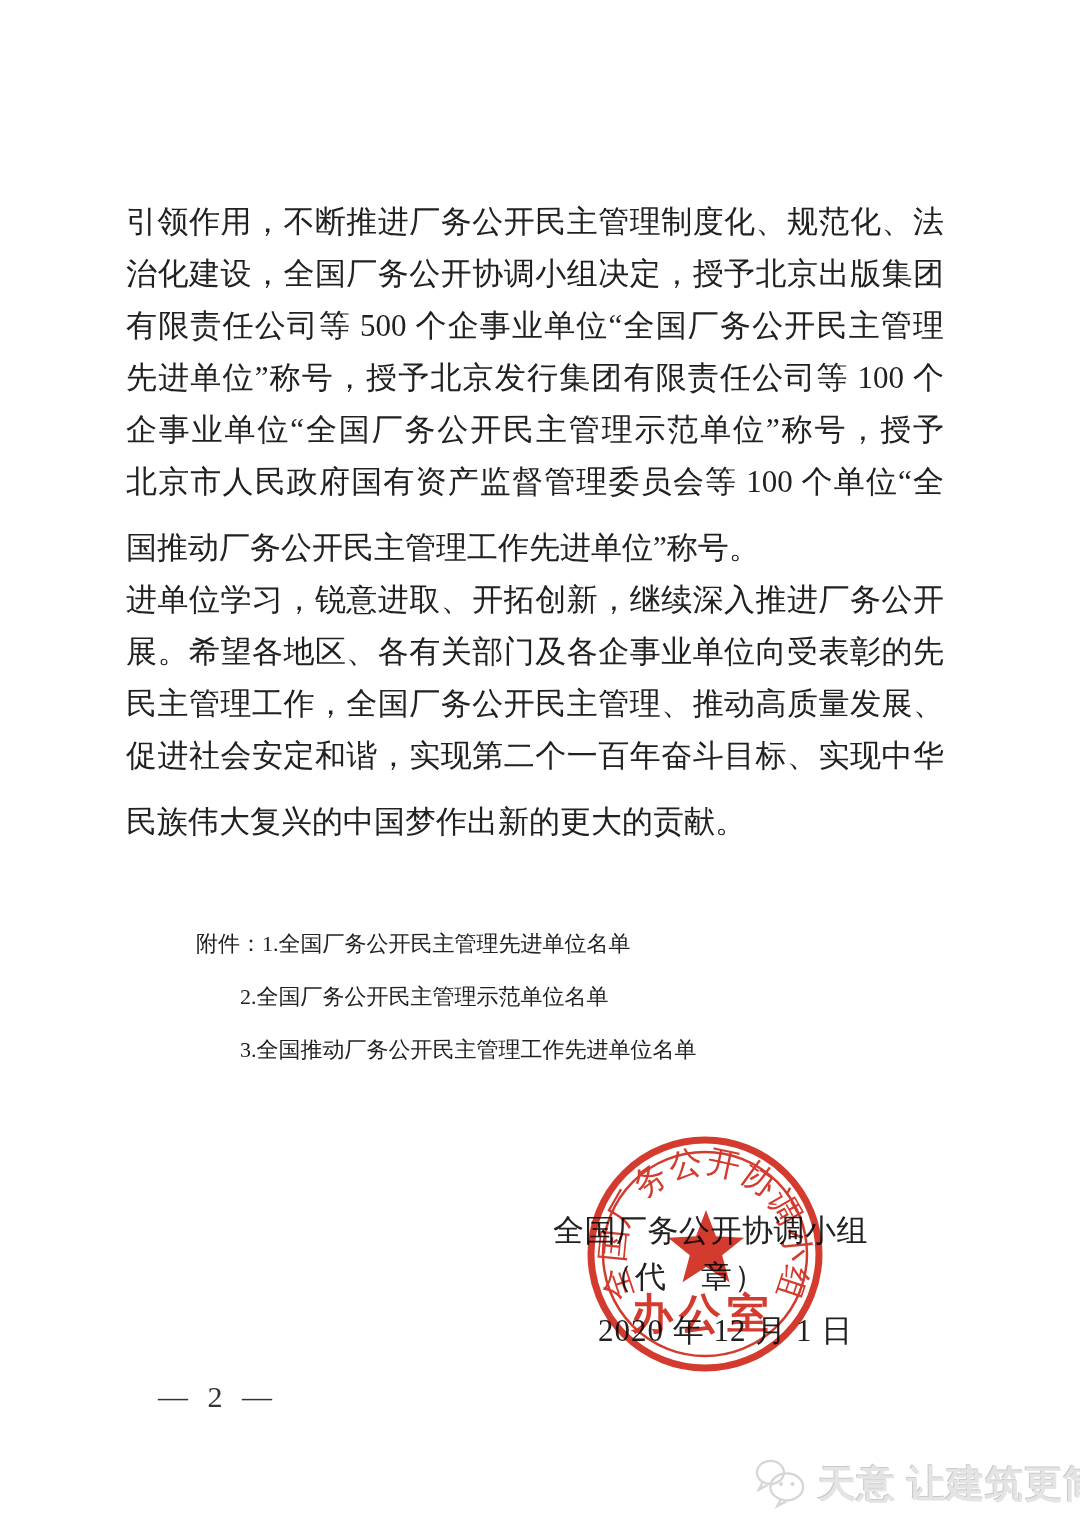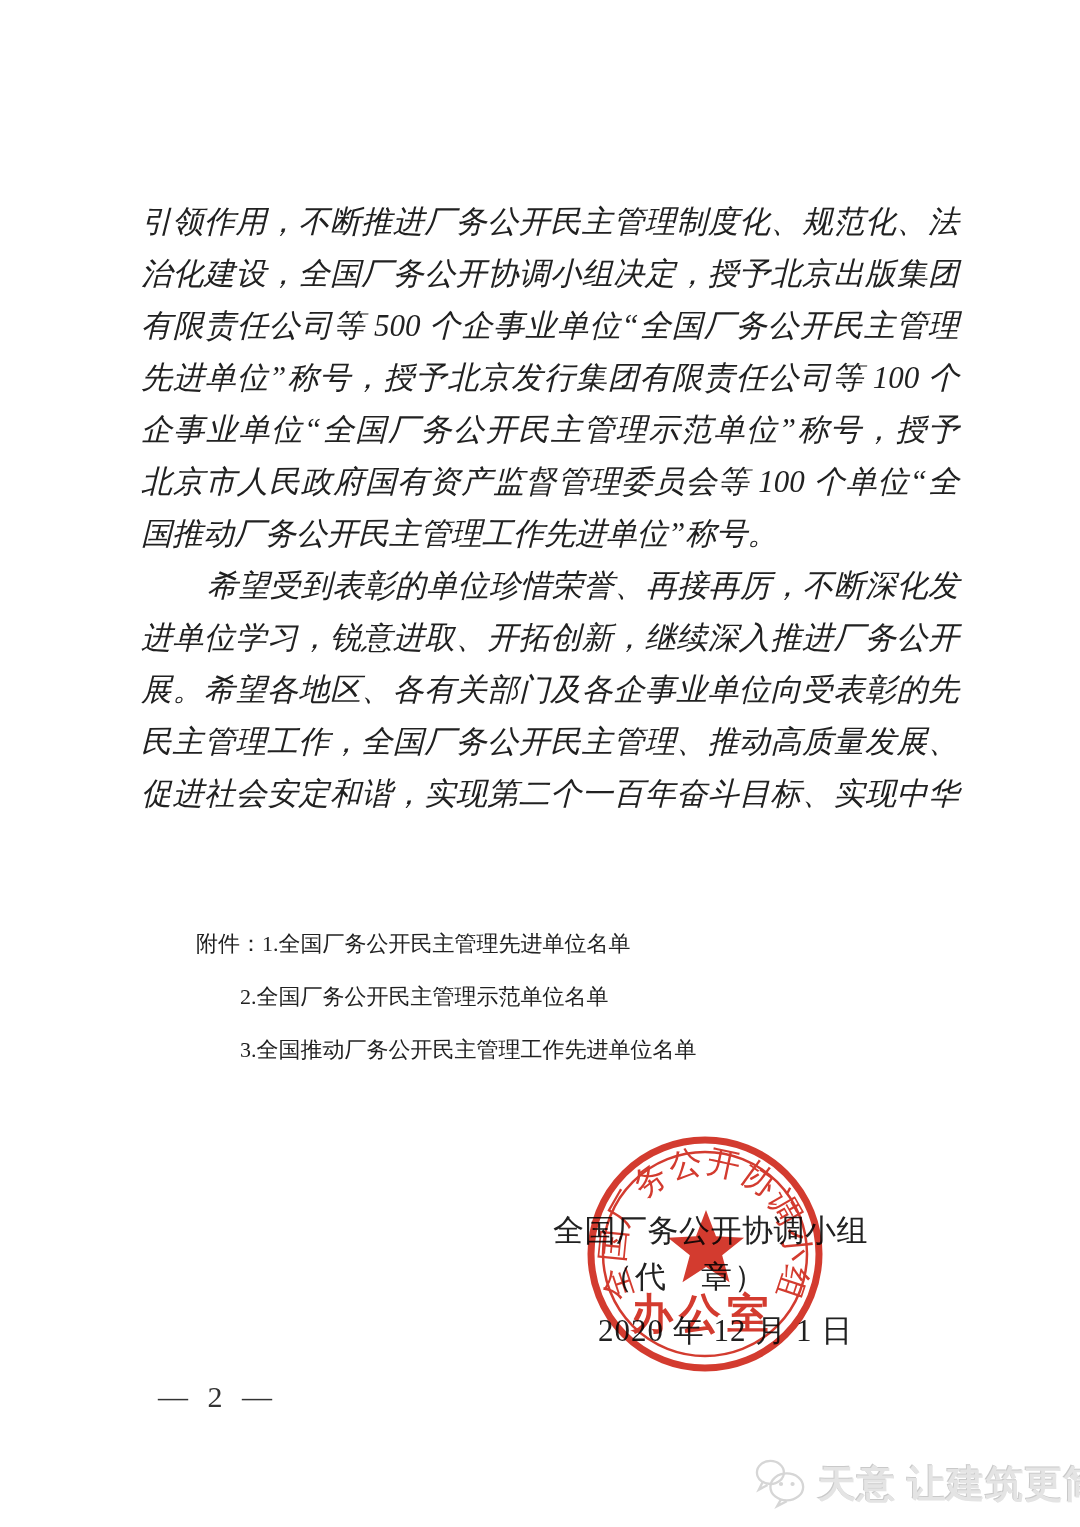--- a/index.html
+++ b/index.html
@@ -6,30 +6,30 @@
   .page {
     position:relative;
     width:1080px; height:1527px;
     background:#ffffff;
     overflow:hidden;
     font-family:"Liberation Serif","DejaVu Serif",serif;
     color:#212121;
   }
   
   .body-text {
-    position:absolute; left:141px; top:196px; width:818px;
-    font-size:31px; line-height:52px;font-style:italic;
+    position:absolute; left:126px; top:196px; width:818px;
+    font-size:31px; line-height:52px;
   }
   .line {
     height:52px;
     text-align:justify;
     text-align-last:justify;
     white-space:nowrap;
   }
-  .line.para-end { text-align-last:left; }
+  .line.para-end { text-align-last:left;margin-top:14px; }
   .line.indent { padding-left:66px; }
   
   .attachments {
     position:absolute; left:196px; top:917px;
     font-size:22px; line-height:53px;
   }
   .att-row { height:53px; white-space:nowrap; }
   .att-cont { margin-left:44px; }
   
   .sig-org  { position:absolute; left:553px; top:1210px; font-size:31px; letter-spacing:0.5px; white-space:nowrap; }
@@ -72,25 +72,25 @@
 <div class="page">
 
   <div class="body-text">
     <div class="line">引领作用，不断推进厂务公开民主管理制度化、规范化、法</div>
     <div class="line">治化建设，全国厂务公开协调小组决定，授予北京出版集团</div>
     <div class="line">有限责任公司等 500 个企事业单位“全国厂务公开民主管理</div>
     <div class="line">先进单位”称号，授予北京发行集团有限责任公司等 100 个</div>
     <div class="line">企事业单位“全国厂务公开民主管理示范单位”称号，授予</div>
     <div class="line">北京市人民政府国有资产监督管理委员会等 100 个单位“全</div>
     <div class="line para-end">国推动厂务公开民主管理工作先进单位”称号。</div>
-    <div class="line indent">希望受到表彰的单位珍惜荣誉、再接再厉，不断深化发</div>
     <div class="line">进单位学习，锐意进取、开拓创新，继续深入推进厂务公开</div>
     <div class="line">展。希望各地区、各有关部门及各企事业单位向受表彰的先</div>
     <div class="line">民主管理工作，全国厂务公开民主管理、推动高质量发展、</div>
     <div class="line">促进社会安定和谐，实现第二个一百年奋斗目标、实现中华</div>
+    <div class="line para-end">民族伟大复兴的中国梦作出新的更大的贡献。</div>
   </div>
 
   <div class="attachments">
     <div class="att-row">
       <span>附件：</span><span>1.全国厂务公开民主管理先进单位名单</span>
     </div>
     <div class="att-row att-cont">2.全国厂务公开民主管理示范单位名单</div>
     <div class="att-row att-cont">3.全国推动厂务公开民主管理工作先进单位名单</div>
   </div>
 

